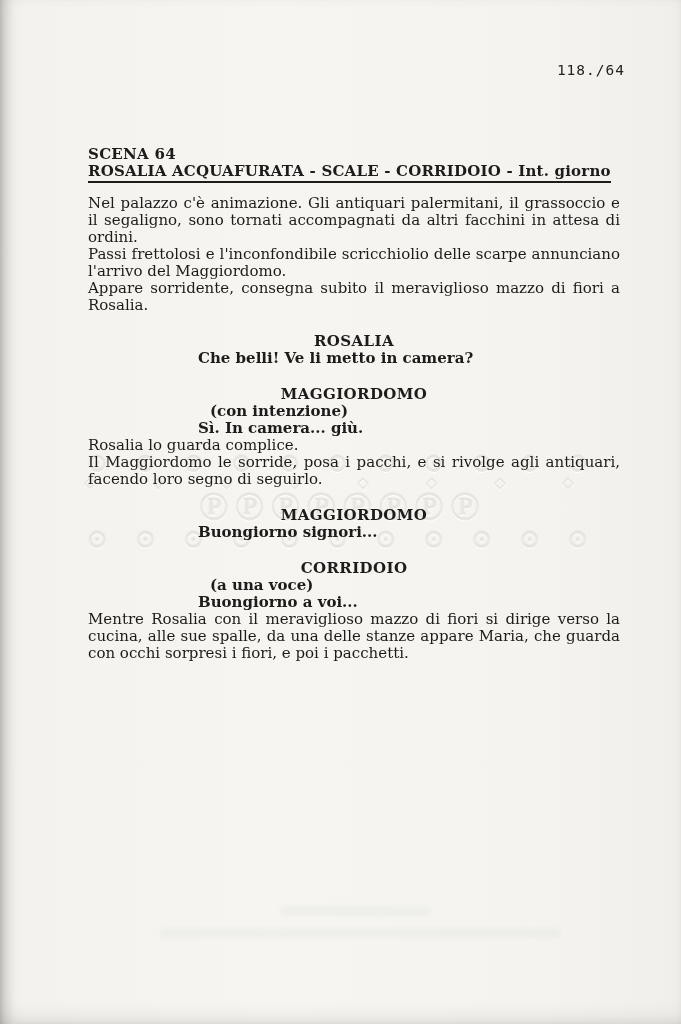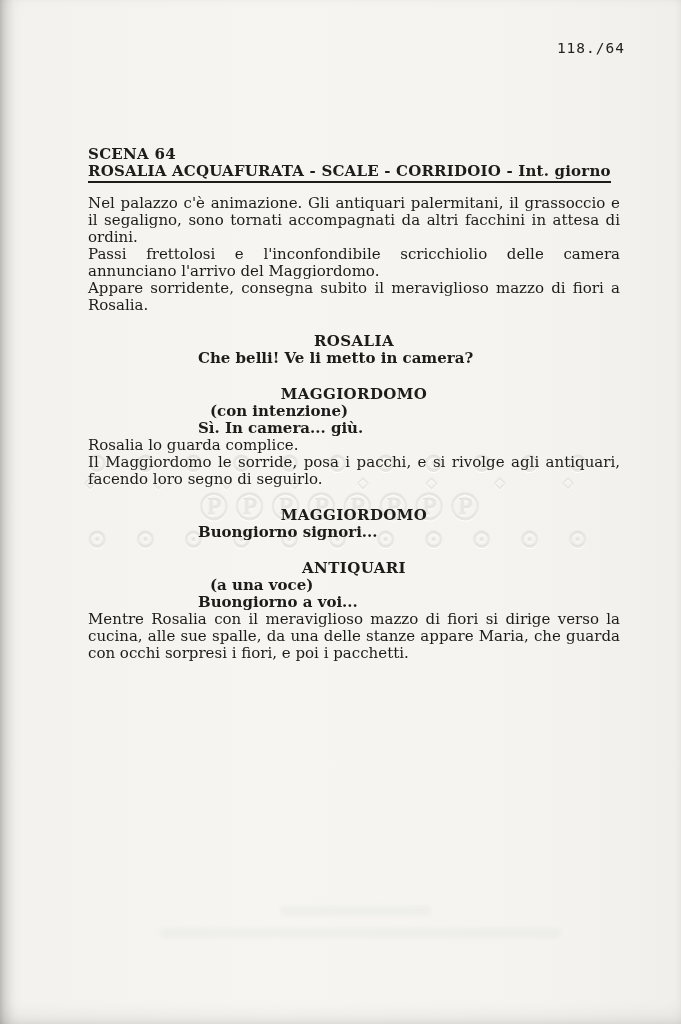--- a/index.html
+++ b/index.html
@@ -9,21 +9,21 @@
     margin:0 auto;
     background:linear-gradient(90deg,#d7d6d2 0px,#e9e8e4 5px,#f3f2ee 14px,#f6f5f1 40%,#f4f3ef 80%,#f0efeb 100%);
     box-shadow:inset 14px 0 20px -12px rgba(0,0,0,.20),
                inset 0 -14px 26px -16px rgba(0,0,0,.16),
                inset -4px 0 10px -6px rgba(0,0,0,.06);
     overflow:hidden;
     font-family:"DejaVu Serif","Liberation Serif",serif;
     color:#1d1c1a;
   }
   .page-number{
-    position:absolute;top:40px;right:56px;
+    position:absolute;top:62px;right:56px;
     font-family:"DejaVu Sans Mono","Liberation Mono",monospace;
     font-size:14.5px;letter-spacing:1px;color:#242321;
   }
   .content{
     position:absolute;top:146px;left:88px;right:61px;z-index:2;
     font-size:15px;line-height:17px;
   }
   .scene-heading{margin:0 0 12px 0;}
   .scene-label{font-weight:700;letter-spacing:.3px;}
   .scene-slugline{font-weight:700;letter-spacing:.2px;}
@@ -80,36 +80,36 @@
   <div class="content">
 
     <div class="scene-heading">
       <div class="scene-label">SCENA 64</div>
       <div class="scene-slugline">
         <span class="u">ROSALIA ACQUAFURATA - SCALE - CORRIDOIO - Int. giorno</span>
       </div>
     </div>
 
     <div class="blk action">Nel palazzo c'è animazione. Gli antiquari palermitani, il grassoccio e il segaligno, sono tornati accompagnati da altri facchini in attesa di ordini.</div>
-    <div class="blk action">Passi frettolosi e l'inconfondibile scricchiolio delle camera annunciano l'arrivo del Maggiordomo.</div>
+    <div class="blk action">Passi frettolosi e l'inconfondibile scricchiolio delle scarpe annunciano l'arrivo del Maggiordomo.</div>
     <div class="blk action">Appare sorridente, consegna subito il meraviglioso mazzo di fiori a Rosalia.</div>
 
     <div class="blk character">ROSALIA</div>
     <div class="blk dialogue">Che belli! Ve li metto in camera?</div>
 
     <div class="blk character">MAGGIORDOMO</div>
     <div class="blk parenthetical">(con intenzione)</div>
     <div class="blk dialogue">Sì. In camera... giù.</div>
 
     <div class="blk action">Rosalia lo guarda complice.</div>
     <div class="blk action">Il Maggiordomo le sorride, posa i pacchi, e si rivolge agli antiquari, facendo loro segno di seguirlo.</div>
 
     <div class="blk character">MAGGIORDOMO</div>
     <div class="blk dialogue">Buongiorno signori...</div>
 
-    <div class="blk character">ANTIQUARI</div>
+    <div class="blk character">CORRIDOIO</div>
     <div class="blk parenthetical">(a una voce)</div>
     <div class="blk dialogue">Buongiorno a voi...</div>
 
     <div class="blk action">Mentre Rosalia con il meraviglioso mazzo di fiori si dirige verso la cucina, alle sue spalle, da una delle stanze appare Maria, che guarda con occhi sorpresi i fiori, e poi i pacchetti.</div>
 
   </div>
 </div>
 
 </body></html>

